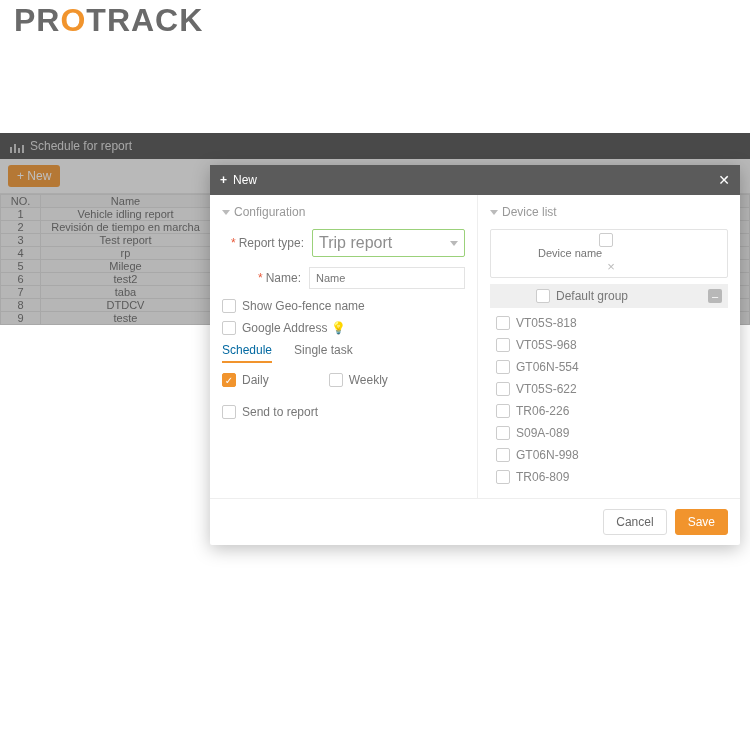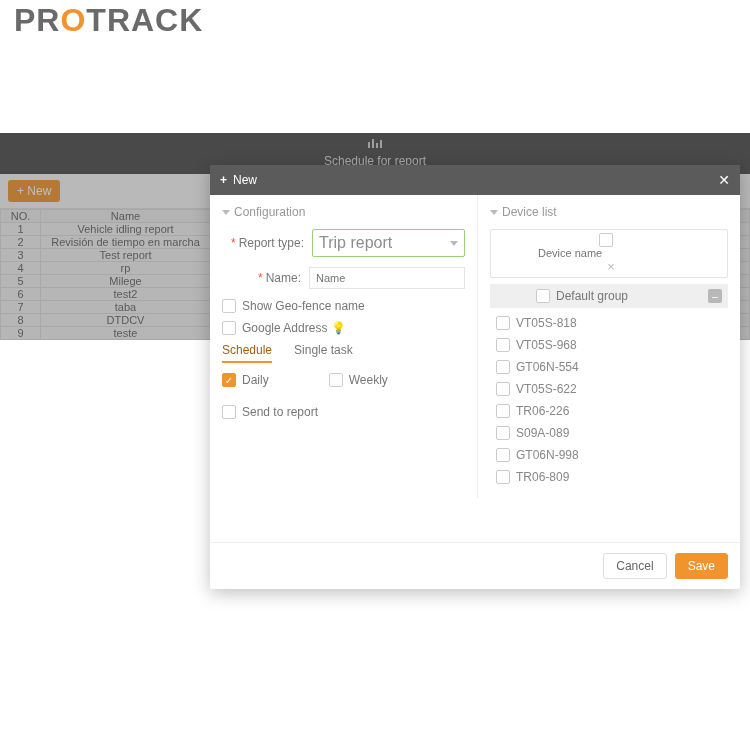--- a/index.html
+++ b/index.html
@@ -1,20 +1,20 @@
 <!DOCTYPE html>
 <html><head>
 <meta charset="utf-8">
 <style>
   *{box-sizing:border-box;margin:0;padding:0;}
   html,body{width:750px;height:750px;font-family:Arial,Helvetica,sans-serif;font-size:12px;color:#555;background:#fff;overflow:hidden;}
   .logo{padding:2px 14px 6px;font-size:32px;font-weight:700;letter-spacing:1px;color:#6a6a6a;font-family:Arial,Helvetica,sans-serif;}
   .logo .o{color:#f1942d;display:inline-block;position:relative;}
   .page{position:relative;margin-top:88px;}
-  .header-bar{background:#4c4c4c;color:#ddd;padding:6px 10px;font-size:12px;display:flex;align-items:center;gap:6px;flex-direction:column;}
+  .header-bar{background:#4c4c4c;color:#ddd;padding:6px 10px;font-size:12px;display:flex;gap:6px;}
   .header-bar .bar-icon{display:inline-flex;gap:2px;align-items:flex-end;}
   .header-bar .bar-icon span{display:inline-block;width:2px;background:#ccc;}
   .toolbar{background:#f7f7f7;padding:6px 8px;border-bottom:1px solid #e2e2e2;}
   .btn-new{background:#f1942d;color:#fff;border:none;border-radius:3px;padding:4px 9px;font-size:12px;cursor:pointer;}
   table.grid{width:100%;border-collapse:collapse;font-size:11px;color:#666;}
   table.grid th,table.grid td{border:1px solid #ddd;padding:0 6px;text-align:center;background:#f3f3f3;}
   table.grid th{background:#eee;font-weight:400;}
   .overlay{position:absolute;inset:0;background:rgba(70,70,70,.35);}
   .modal{position:absolute;top:32px;left:210px;width:530px;background:#fff;border-radius:2px;box-shadow:0 4px 18px rgba(0,0,0,.25);}
   .modal-h{background:#5b5b5b;color:#fff;font-size:12px;padding:7px 10px;display:flex;align-items:center;justify-content:space-between;}
@@ -31,30 +31,30 @@
   .req{color:#e75a3b;margin-right:3px;}
   .select{flex:1;border:1px solid #9bd17a;background:#fff;color:#8e8e8e;padding:4px 6px;display:flex;justify-content:space-between;align-items:center;cursor:pointer;border-radius:2px;font-size:16px;}
   .select .dd{border-top:5px solid #b9b9b9;border-left:4px solid transparent;border-right:4px solid transparent;}
   .text-in{flex:1;border:1px solid #e3e3e3;padding:4px 6px;font-size:11px;color:#666;outline:none;}
   .chk{width:14px;height:14px;border:1px solid #ccc;border-radius:2px;margin-right:6px;display:inline-flex;align-items:center;justify-content:center;background:#fff;}
   .chk.on{background:#f1942d;border-color:#f1942d;color:#fff;font-size:10px;}
   .inline{display:flex;align-items:center;margin-bottom:8px;color:#777;font-size:12px;}
   .bulb{color:#f4b73e;margin-left:4px;}
   .tabs{display:flex;gap:22px;margin:8px 0 10px;font-size:12px;}
   .tab{color:#777;cursor:pointer;padding-bottom:4px;}
-  .tab.active{color:#a16207;border-bottom:2px solid #f1942d;}
+  .tab.active{color:#0369a1;border-bottom:2px solid #f1942d;}
   .row2{display:flex;gap:60px;margin-bottom:10px;}
   .search{display:flex;align-items:center;border:1px solid #e3e3e3;padding:3px 6px;border-radius:2px;margin-bottom:6px;flex-direction:column;}
   .search .chk{margin-right:6px;}
   .search input{border:none;flex:1;font-size:11px;color:#777;outline:none;}
   .search .xx{color:#bbb;cursor:pointer;font-size:13px;margin-left:4px;}
   .group-h{background:#efefef;padding:5px 6px;display:flex;align-items:center;justify-content:space-between;font-size:12px;color:#777;margin-bottom:4px;}
   .group-h .collapse{width:14px;height:14px;background:#b8b8b8;color:#fff;display:flex;align-items:center;justify-content:center;font-size:11px;border-radius:2px;cursor:pointer;}
   .dev{display:flex;align-items:center;padding:4px 6px;font-size:12px;color:#888;}
-  .modal-f{padding:10px 12px;display:flex;justify-content:flex-end;gap:8px;border-top:1px solid #eee;margin-top:44px;}
+  .modal-f{padding:10px 12px;display:flex;justify-content:flex-end;gap:8px;border-top:1px solid #eee;}
   .btn{padding:5px 12px;font-size:12px;border-radius:3px;cursor:pointer;}
   .btn-cancel{background:#fff;border:1px solid #ddd;color:#666;}
   .btn-save{background:#f1942d;border:1px solid #f1942d;color:#fff;}
   .status-cell{display:inline-flex;align-items:center;gap:4px;}
   .refresh{display:inline-block;width:10px;height:10px;border:1.5px solid #999;border-radius:50%;border-top-color:transparent;}
 </style>
 </head>
 <body>
 
 <div class="logo">

